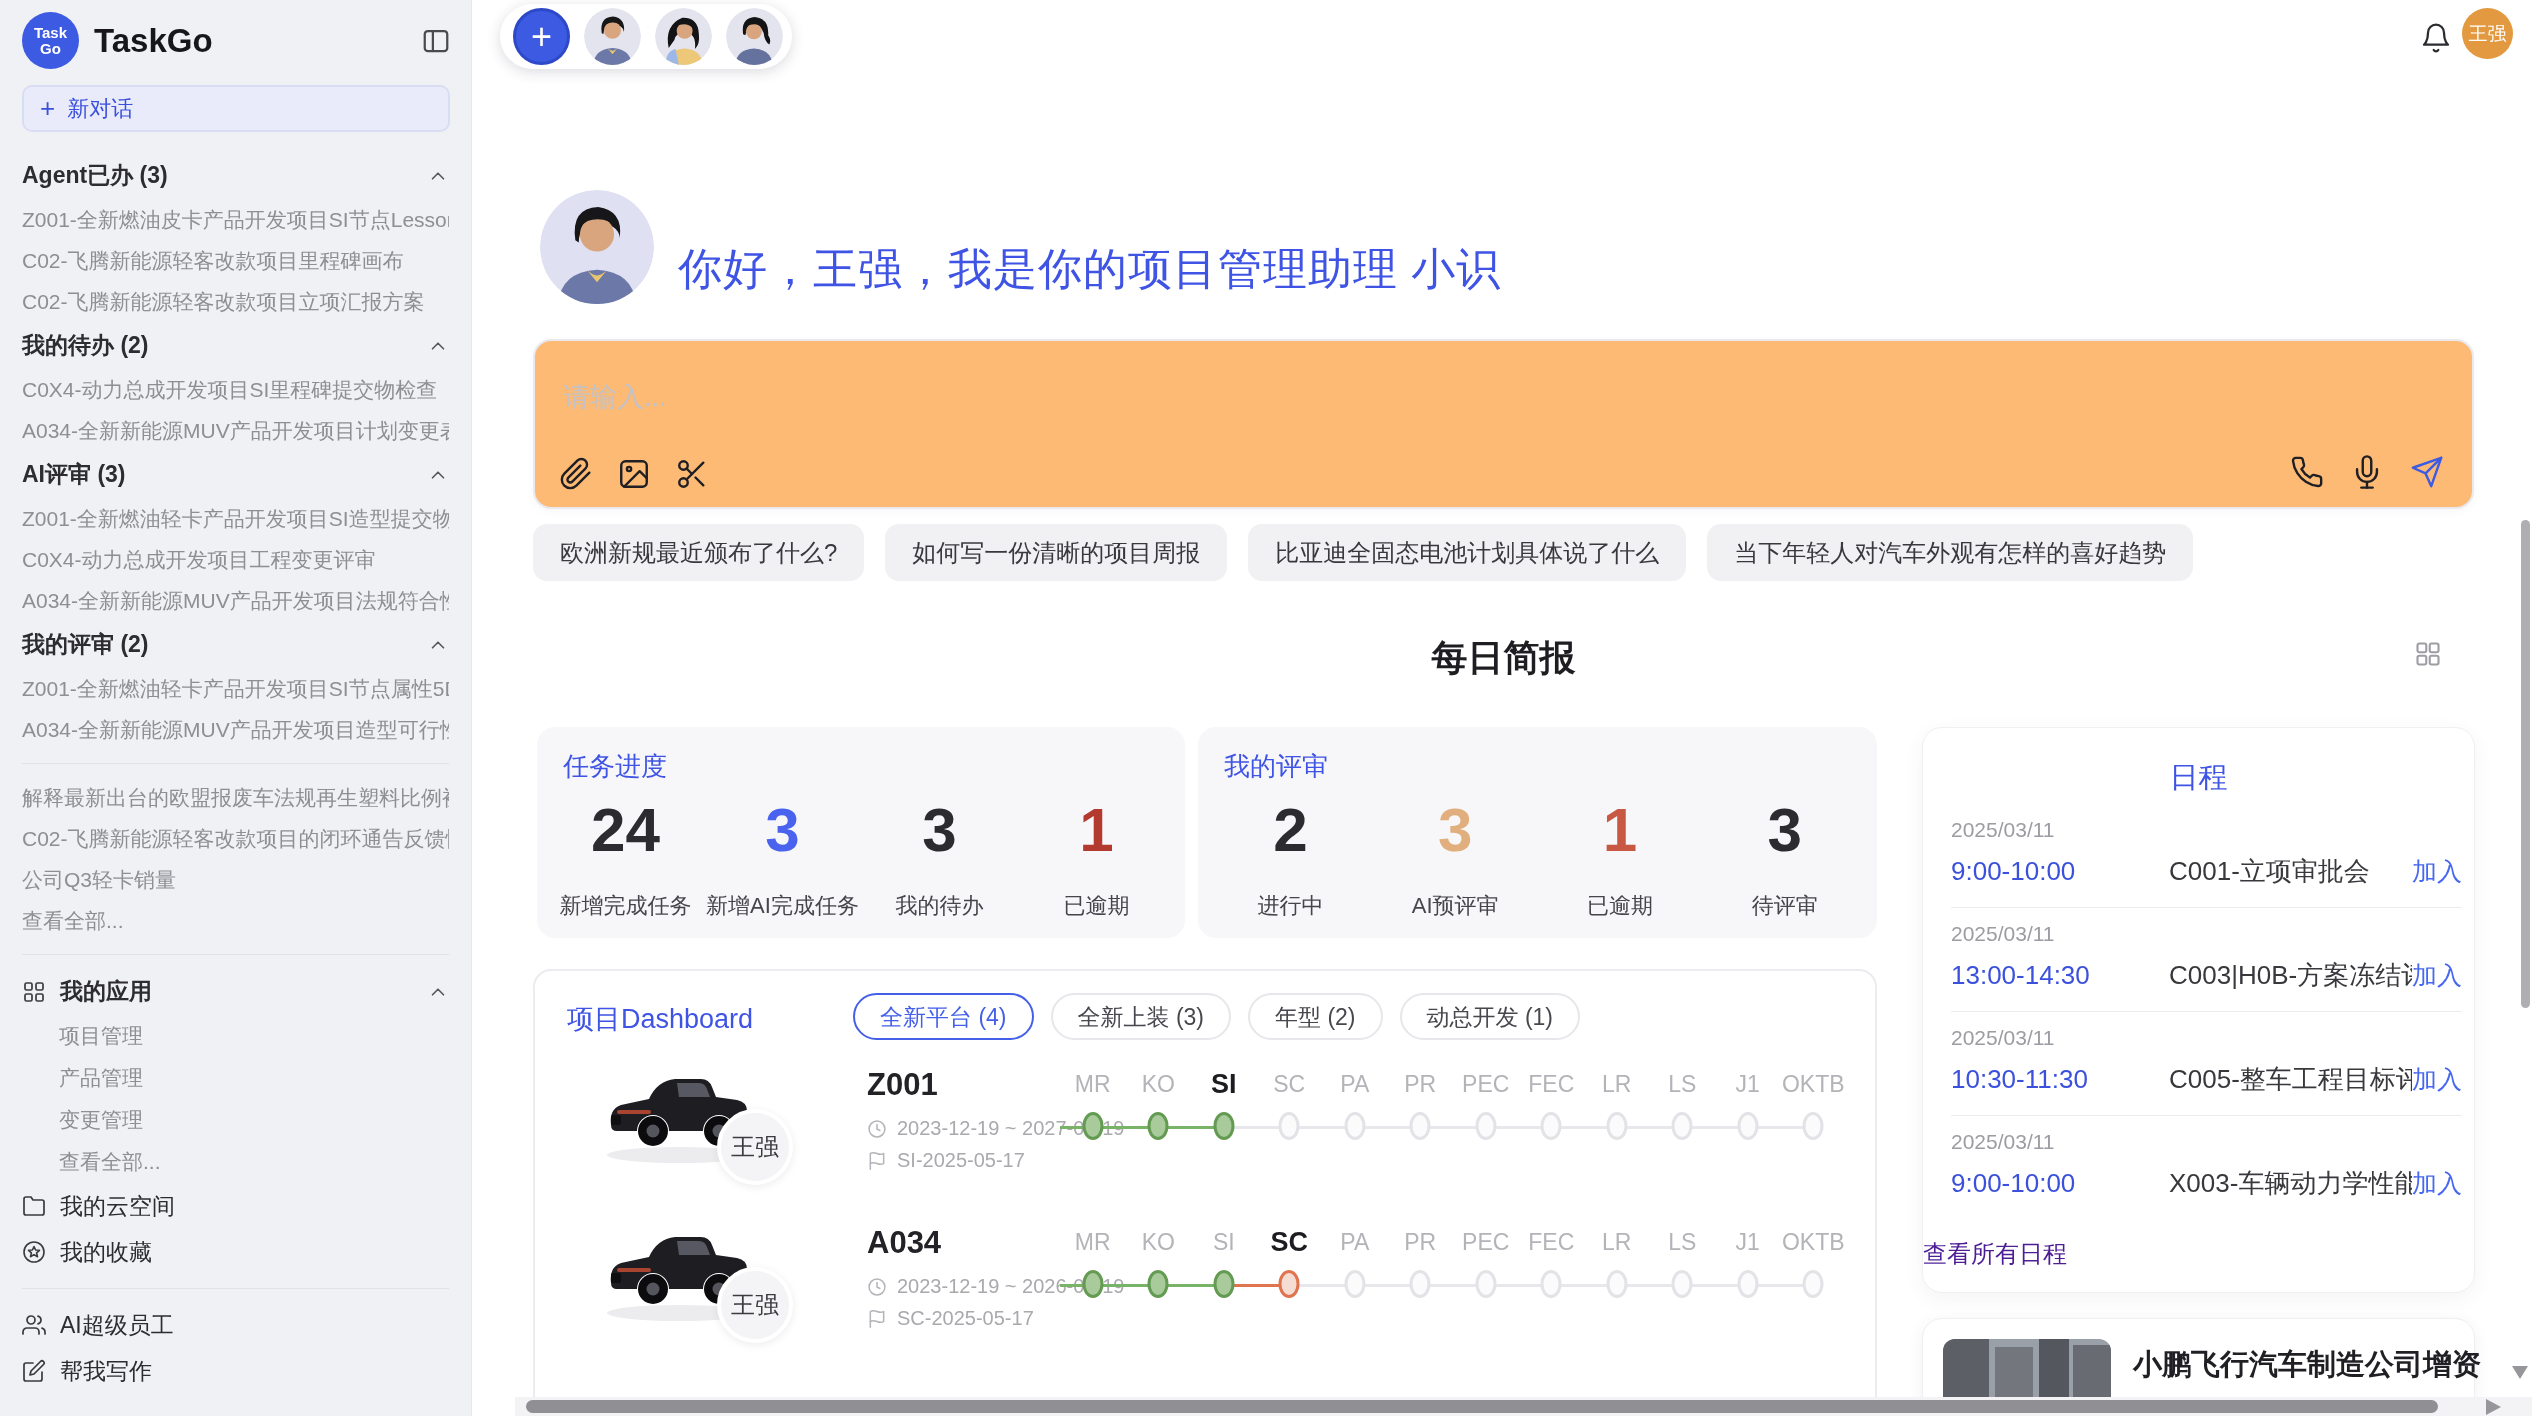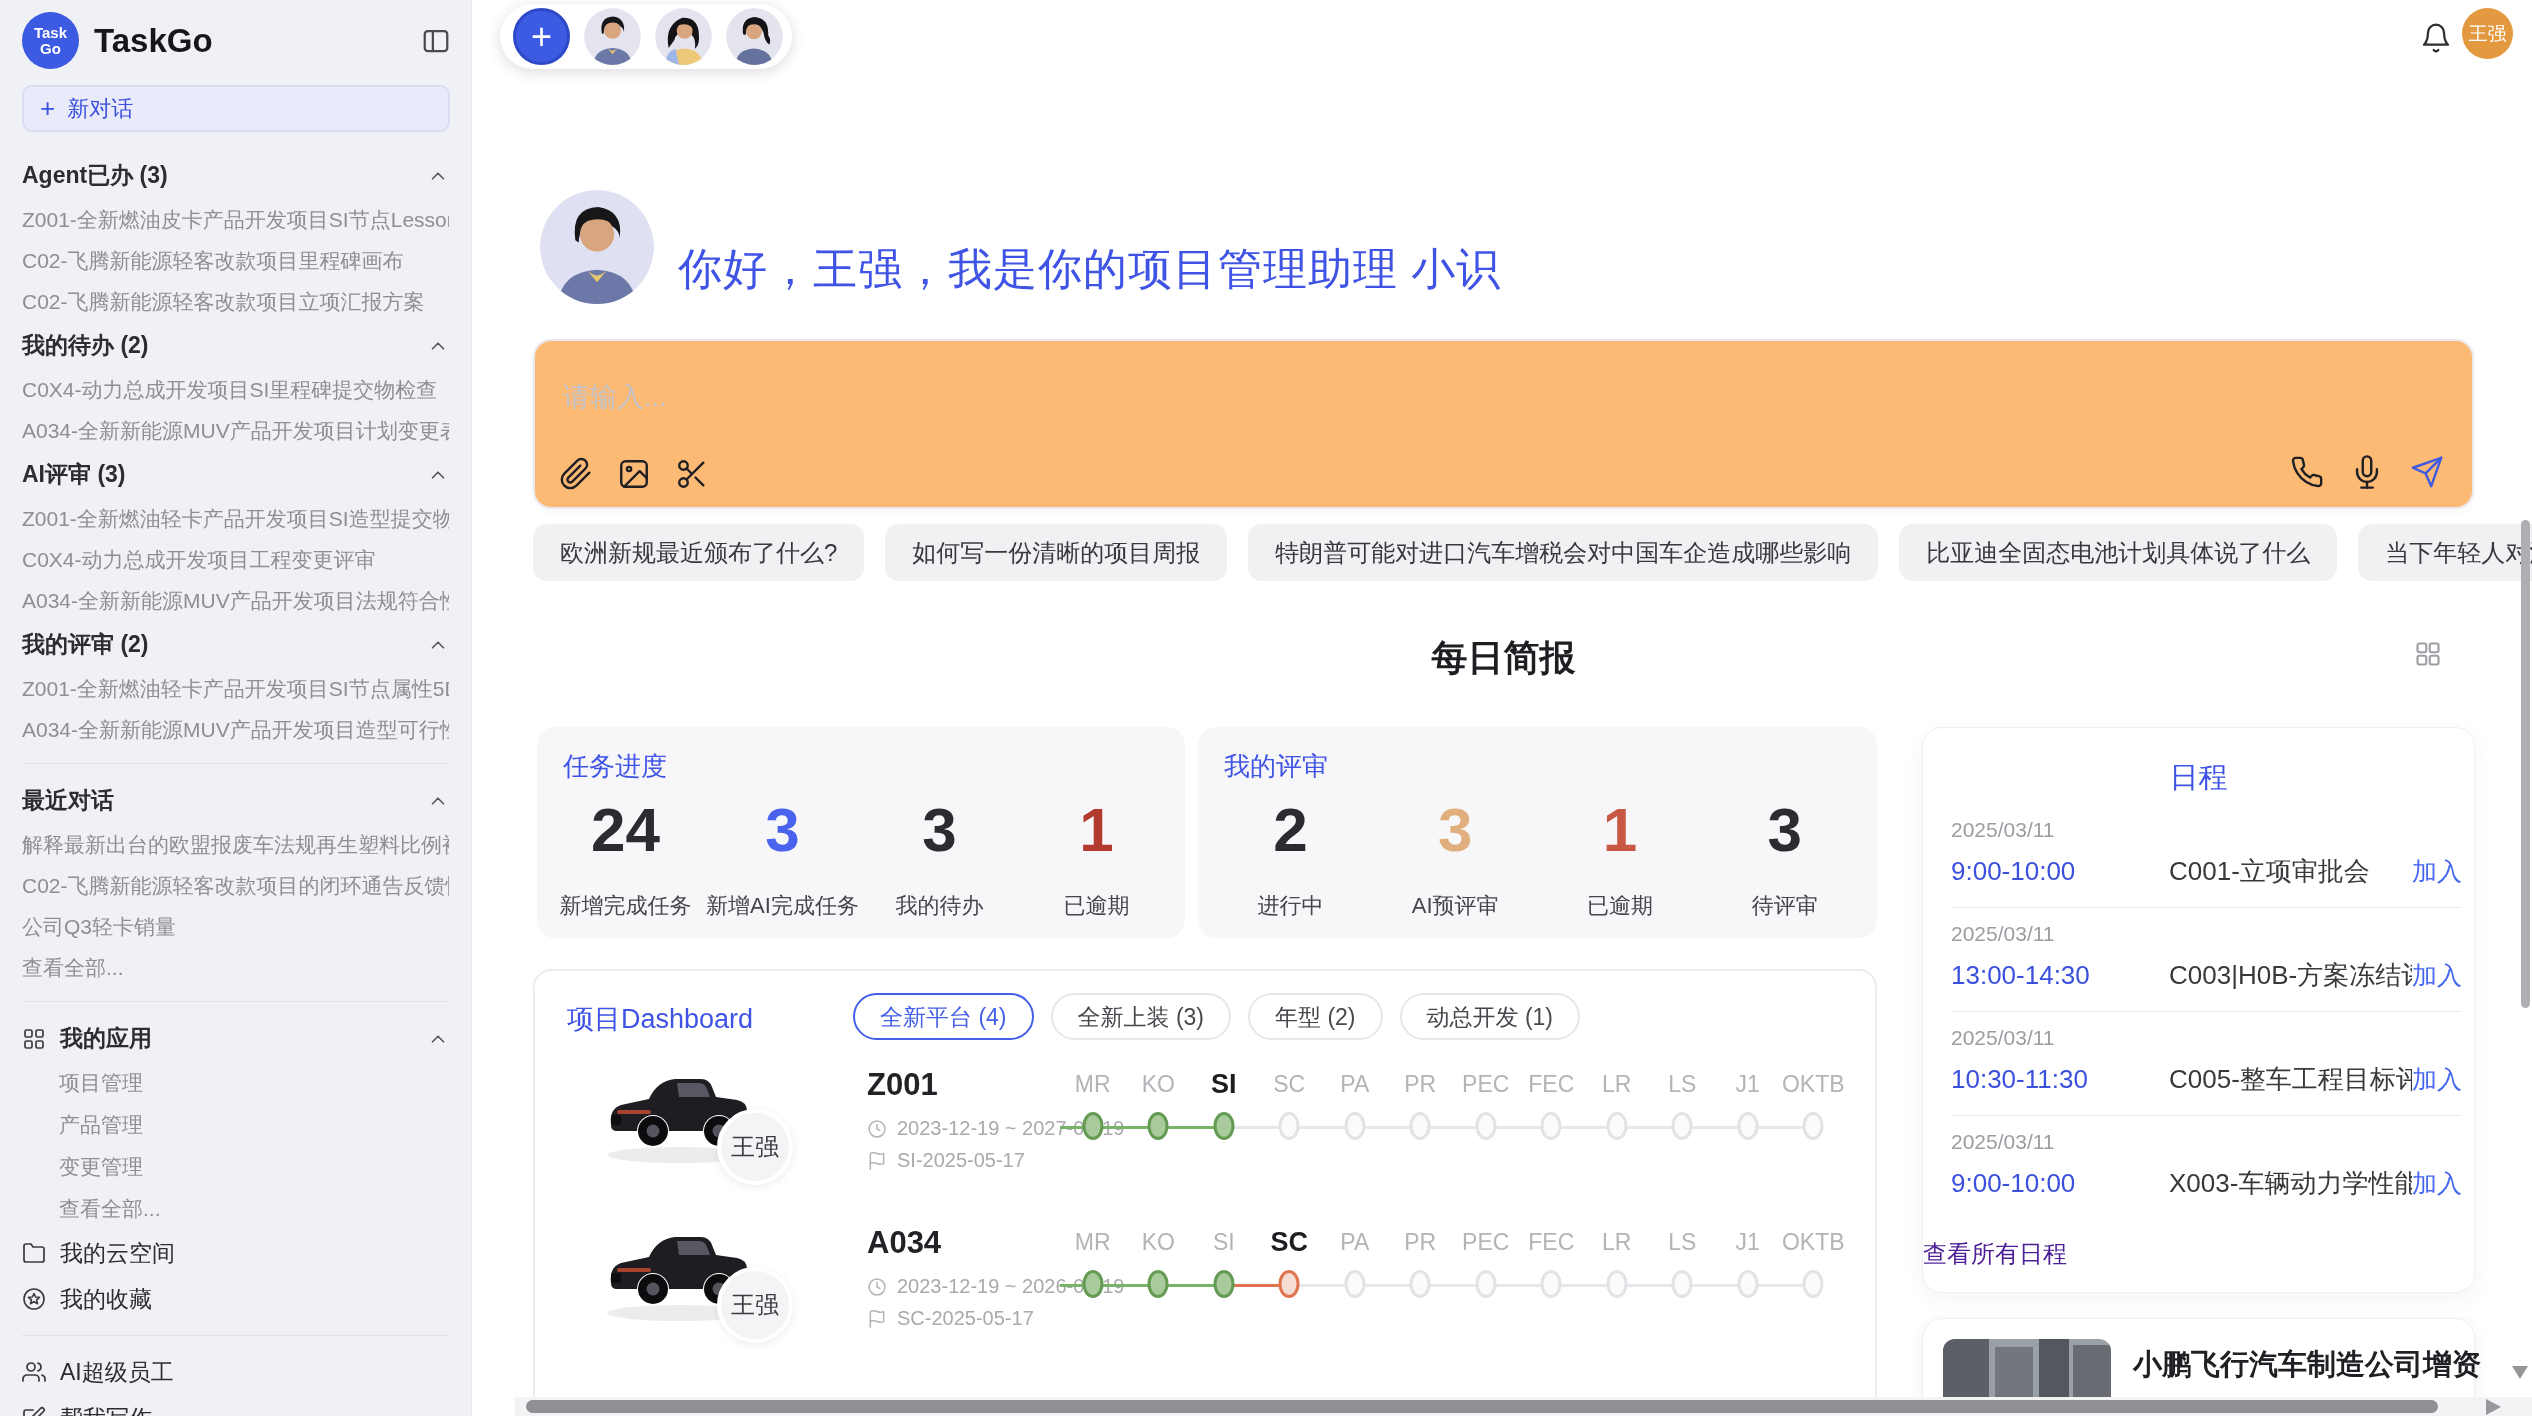--- a/index.html
+++ b/index.html
@@ -191,28 +191,20 @@
               <svg viewBox="0 0 24 24" fill="none" stroke="currentColor" stroke-width="1.8" stroke-linecap="round" stroke-linejoin="round">
                 <polyline points="6 15 12 9 18 15"></polyline>
               </svg>
             </span>
           </div>
           <div class="sb-item">Z001-全新燃油轻卡产品开发项目SI节点属性5D文件评审</div>
           <div class="sb-item">A034-全新新能源MUV产品开发项目造型可行性评审</div>
         </div>
       <div class="divider"></div>
       <div id="sb-recent">
-          <div class="sec-head">
-            <span>最近对话</span>
-            <span class="ic chev" style="width: 22px; height: 22px;">
-              <svg viewBox="0 0 24 24" fill="none" stroke="currentColor" stroke-width="1.8" stroke-linecap="round" stroke-linejoin="round">
-                <polyline points="6 15 12 9 18 15"></polyline>
-              </svg>
-            </span>
-          </div>
           <div class="sb-item">解释最新出台的欧盟报废车法规再生塑料比例被调至15%...</div>
           <div class="sb-item">C02-飞腾新能源轻客改款项目的闭环通告反馈情况</div>
           <div class="sb-item">公司Q3轻卡销量</div>
           <div class="sb-item">查看全部...</div>
         </div>
       <div class="divider"></div>
       <div id="sb-apps">
           <div class="sec-head">
             <span class="ic hic" style="width: 24px; height: 24px;">
               <svg viewBox="0 0 24 24" fill="none" stroke="currentColor" stroke-width="1.7">
@@ -369,21 +361,20 @@
           <line x1="22" y1="2" x2="11" y2="13"></line>
             <polygon points="22 2 15 22 11 13 2 9 22 2"></polygon>
           </svg>
         </span>
     </div>
   </div>
 
   <div class="abs chips" id="chips">
       <div class="chip">欧洲新规最近颁布了什么?</div>
       <div class="chip">如何写一份清晰的项目周报</div>
-      <div class="chip">特朗普可能对进口汽车增税会对中国车企造成哪些影响</div>
       <div class="chip">比亚迪全固态电池计划具体说了什么</div>
       <div class="chip">当下年轻人对汽车外观有怎样的喜好趋势</div>
     </div>
 
   <div class="abs daily-title">每日简报</div>
   <span class="abs ic daily-grid">
     <svg viewBox="0 0 24 24" fill="none" stroke="currentColor" stroke-width="1.8">
       <rect x="3" y="3" width="7.5" height="7.5" rx="1.5"></rect>
         <rect x="13.5" y="3" width="7.5" height="7.5" rx="1.5"></rect>
       <rect x="3" y="13.5" width="7.5" height="7.5" rx="1.5"></rect>

